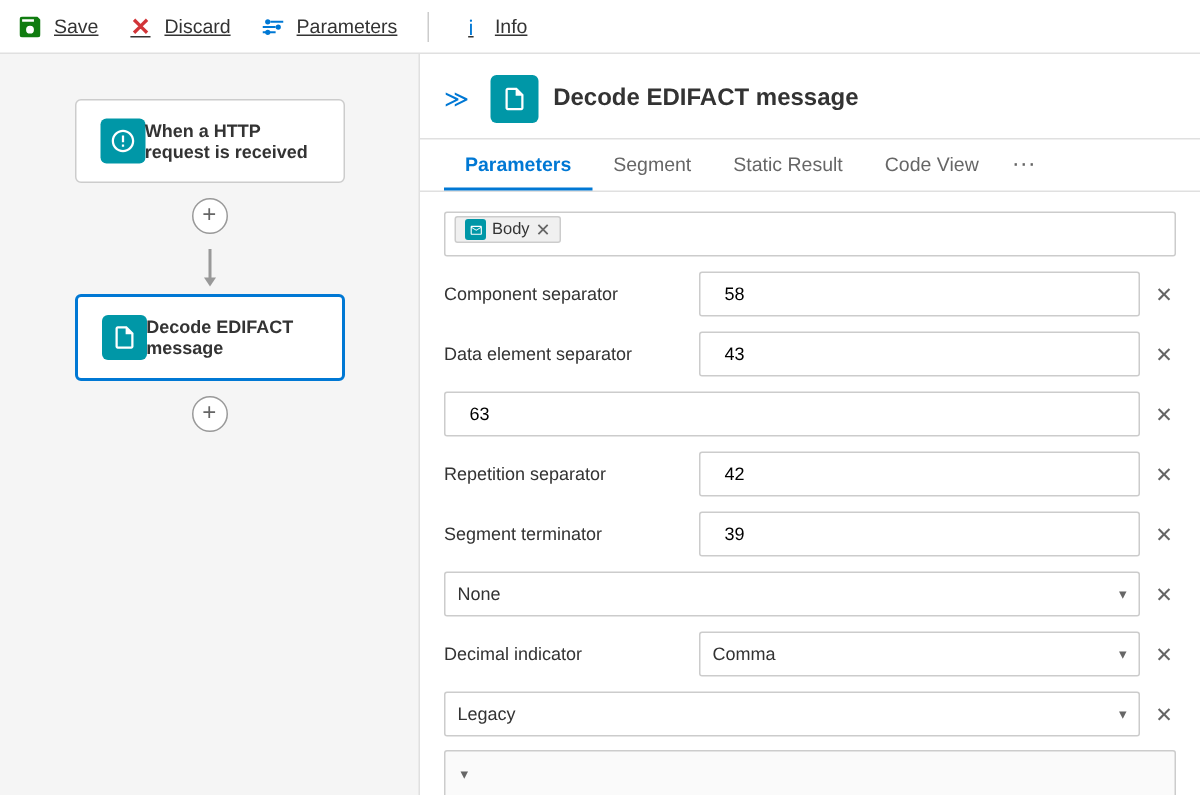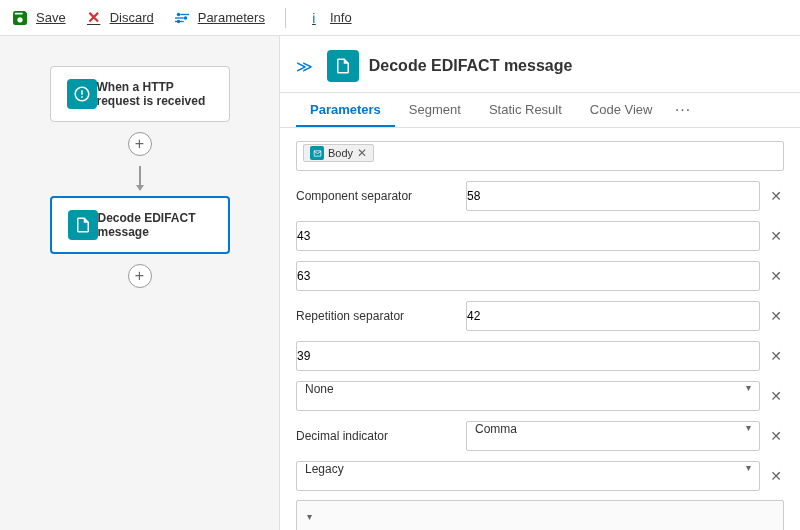--- a/index.html
+++ b/index.html
@@ -221,31 +221,32 @@
       display: flex;
       align-items: center;
       gap: 4px;
     }
 
     .form-input {
       flex: 1;
       height: 30px;
       border: 1px solid #ccc;
       border-radius: 2px;
-      padding: 0 0;
+      padding: 0 16px;
       font-size: 12px;
       outline: none;
     }
 
     .form-select-wrap {
       flex: 1;
       height: 30px;
       border: 1px solid #ccc;
       border-radius: 2px;
       display: flex;
+      align-items: center;
       padding: 0 8px;
       background: #fff;
       cursor: pointer;
       position: relative;
     }
     .form-select-text {
       flex: 1;
       font-size: 12px;
       color: #333;
     }
@@ -436,20 +437,21 @@
 
       <div class="form-row">
         <div class="form-label">Component separator</div>
         <div class="form-input-wrap">
           <input class="form-input" type="text" value="58" style="">
           <span class="clear-btn">✕</span>
         </div>
       </div>
 
       <div class="form-row">
+        <div class="form-label">Data element separator</div>
         <div class="form-input-wrap">
           <input class="form-input" type="text" value="43" style="">
           <span class="clear-btn">✕</span>
         </div>
       </div>
 
       <div class="form-row">
         <div class="form-input-wrap">
           <input class="form-input" type="text" value="63" style="">
           <span class="clear-btn">✕</span>
@@ -458,20 +460,21 @@
 
       <div class="form-row">
         <div class="form-label">Repetition separator</div>
         <div class="form-input-wrap">
           <input class="form-input" type="text" value="42" style="">
           <span class="clear-btn">✕</span>
         </div>
       </div>
 
       <div class="form-row">
+        <div class="form-label">Segment terminator</div>
         <div class="form-input-wrap">
           <input class="form-input" type="text" value="39" style="">
           <span class="clear-btn">✕</span>
         </div>
       </div>
 
       <div class="form-row">
         <div class="form-input-wrap">
           <div class="form-select-wrap">
             <span class="form-select-text">None</span>

